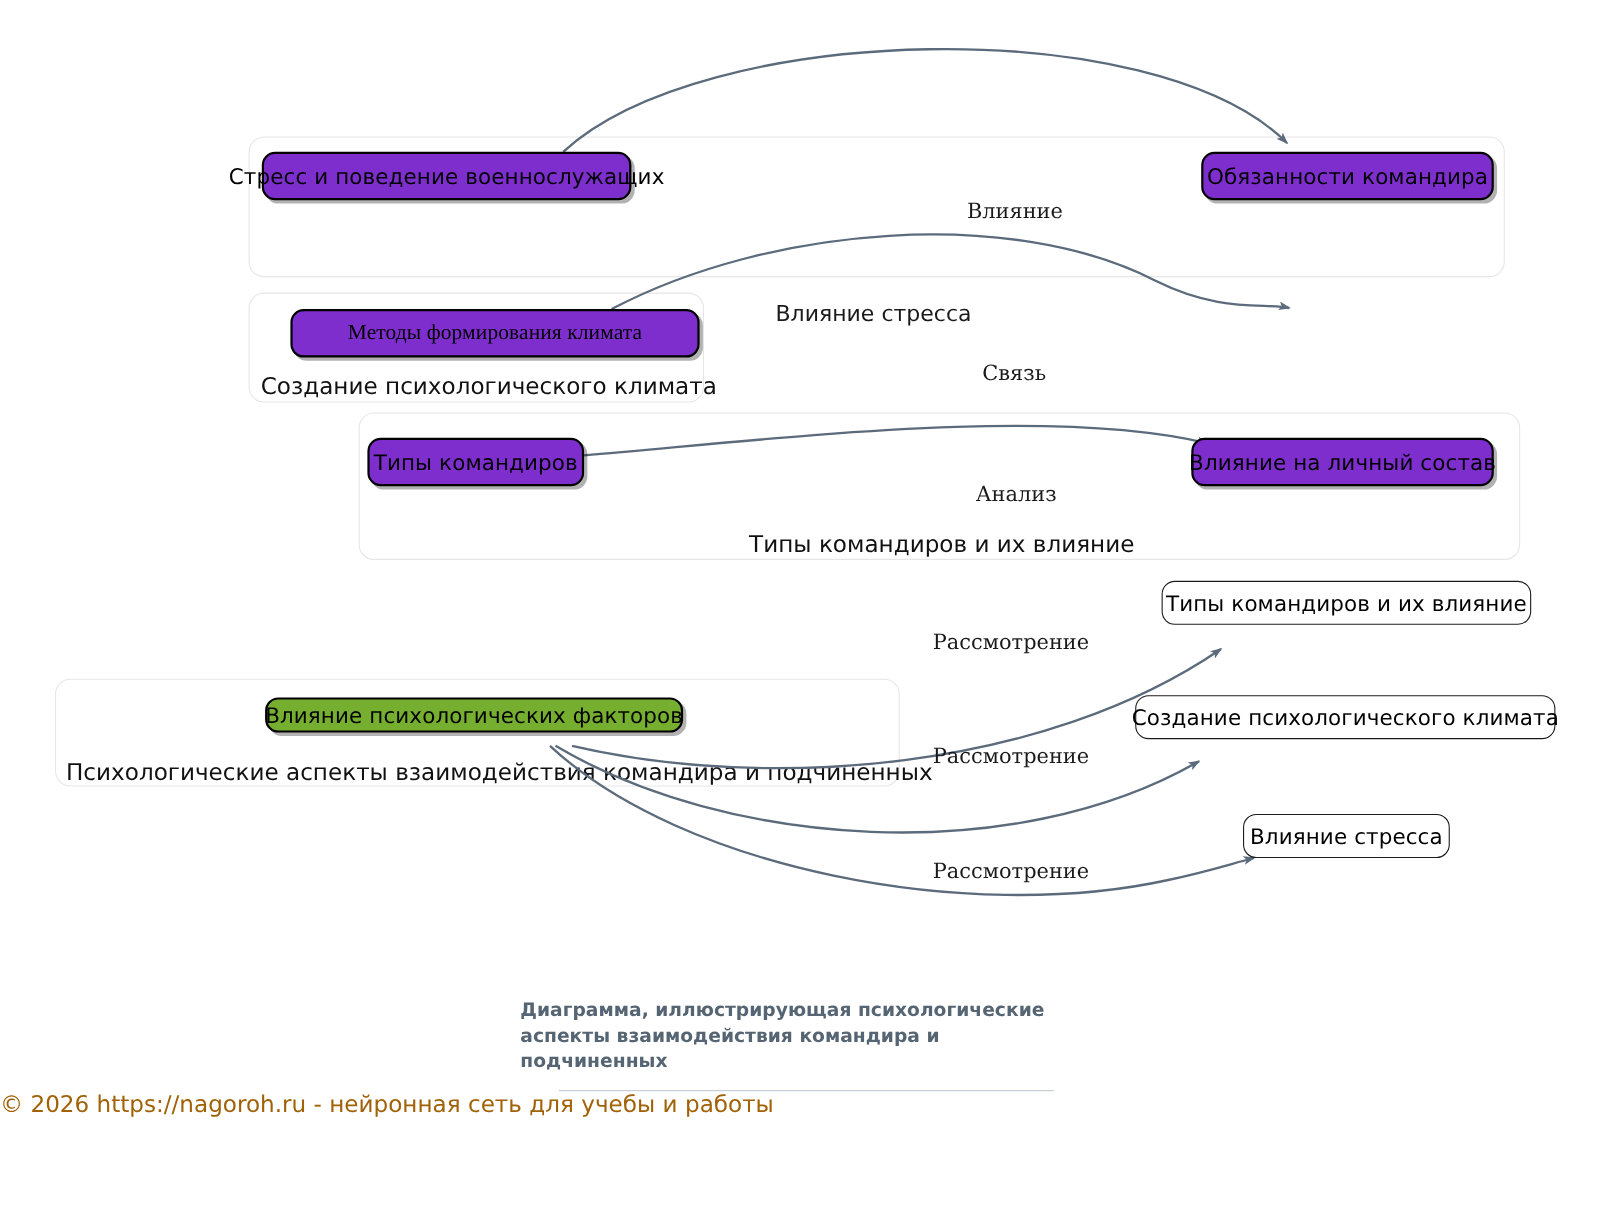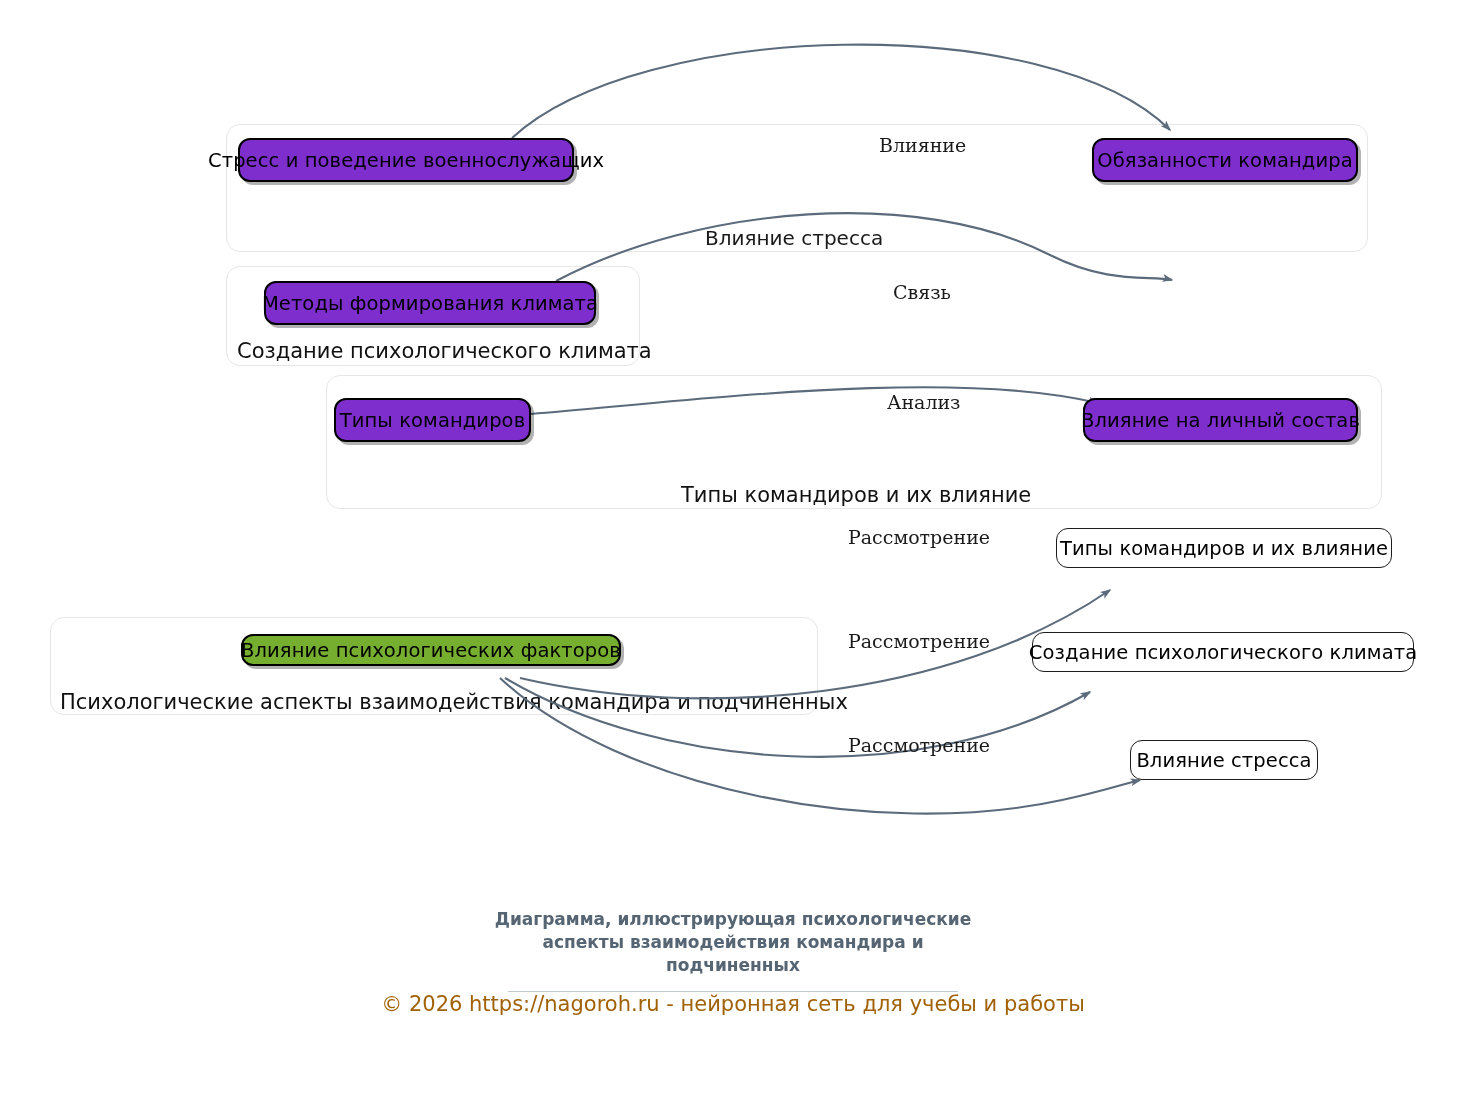--- a/index.html
+++ b/index.html
@@ -74,32 +74,32 @@
     box-shadow: none;
   }
 
   
   .edge-label {
     position: absolute;
     font-family: "DejaVu Serif", serif;
     font-size: 19px;
     color: #1a1a1a;
     white-space: nowrap;
+    margin-top: 47px;
   }
   .edge-label.sans {
     font-family: "DejaVu Sans", sans-serif;
     font-size: 20px;
   }
 
   
   .footer {
     position: absolute;
     left: 0;
     width: 1466px;
-    text-align: center;
   }
   .footer-title {
     font-family: "DejaVu Sans", sans-serif;
     font-size: 17px;
     font-weight: bold;
     color: #566573;
     line-height: 1.35;
     width: 520px;
     margin: 0 auto;
   }
@@ -162,21 +162,21 @@
   <div class="edge-label" style="left:848px; top:526px;">Рассмотрение</div>
 
   <div class="edge-label" style="left:848px; top:630px;">Рассмотрение</div>
 
   <div class="edge-label" style="left:848px; top:734px;">Рассмотрение</div>
 
   <div class="node filled-purple" style="left:238px; top:138px; width:336px; height:44px;">Стресс и поведение военнослужащих</div>
 
   <div class="node filled-purple" style="left:1092px; top:138px; width:266px; height:44px;">Обязанности командира</div>
 
-  <div class="node filled-purple" style="left:264px; top:281px; width:332px; height:44px;">Методы формирования климата</div>
+  <div class="node filled-purple" style="left:264px; top:281px; width:372px; height:44px;font-family:Liberation Serif, serif;">Методы формирования климата</div>
 
 
   <div class="node filled-purple" style="left:334px; top:398px; width:197px; height:44px;">Типы командиров</div>
 
   <div class="node filled-purple" style="left:1083px; top:398px; width:275px; height:44px;">Влияние на личный состав</div>
 
   <div class="node plain" style="left:1056px; top:528px; width:336px; height:40px;">Типы командиров и их влияние</div>
 
   <div class="node filled-green" style="left:241px; top:634px; width:380px; height:32px;">Влияние психологических факторов</div>
 

